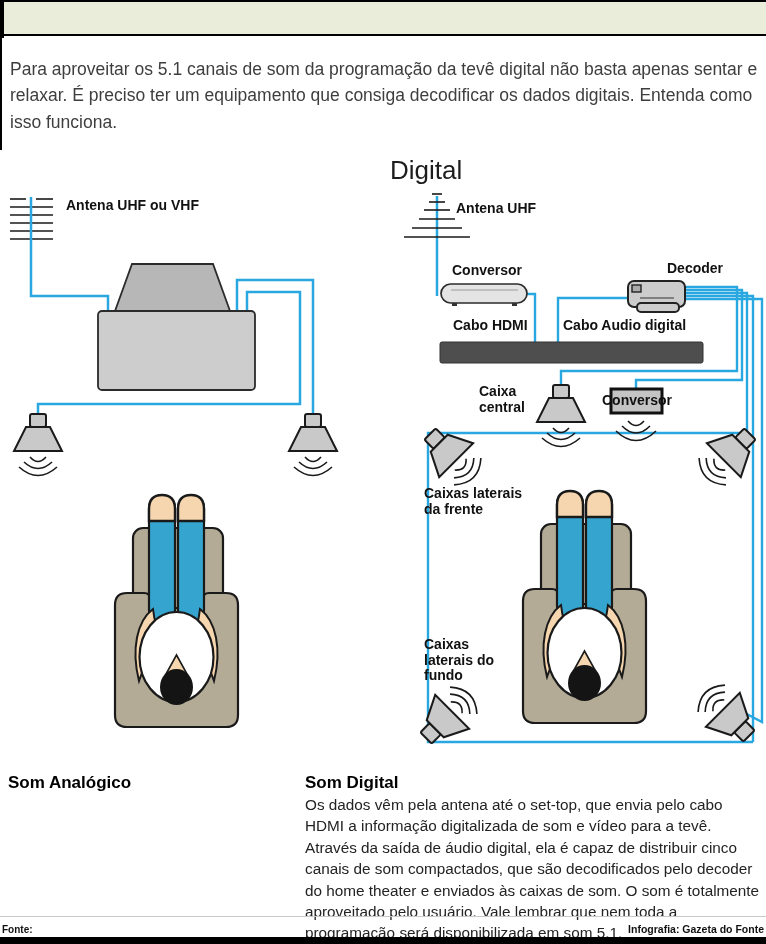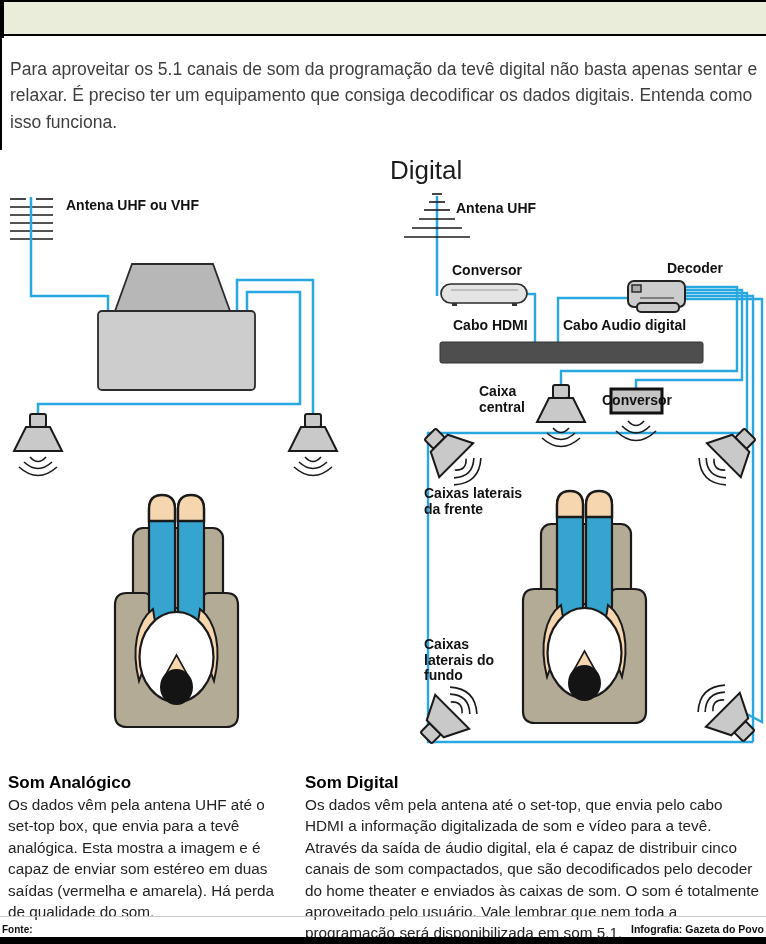--- a/index.html
+++ b/index.html
@@ -141,22 +141,21 @@
   <div class="abs lbl" style="left:479px;top:384px;">Caixa
 central</div>
   <div class="abs lbl" style="left:602px;top:393px;">Conversor</div>
   <div class="abs lbl" style="left:424px;top:486px;">Caixas laterais
 da frente</div>
   <div class="abs lbl" style="left:424px;top:637px;">Caixas
 laterais do
 fundo</div>
 
   <div class="abs sumhead" style="left:8px;top:773px;">Som Analógico</div>
-  <div class="abs sumbody" style="left:8px;top:794px;width:285px;">Os dados vêm pela antena UHF até o set-top box, que envia para a tevê analógica. Esta mostra a imagem e é capaz de enviar som estéreo em duas saídas (vermelha e amarela). Há perda de qualidade do som.</div>
   <div class="abs sumhead" style="left:305px;top:773px;">Som Digital</div>
   <div class="abs sumbody" style="left:305px;top:794px;width:458px;">Os dados vêm pela antena até o set-top, que envia pelo cabo HDMI a informação digitalizada de som e vídeo para a tevê. Através da saída de áudio digital, ela é capaz de distribuir cinco canais de som compactados, que são decodificados pelo decoder do home theater e enviados às caixas de som. O som é totalmente aproveitado pelo usuário. Vale lembrar que nem toda a programação será disponibilizada em som 5.1.</div>
 
   <div class="abs hairline"></div>
   <div class="abs fonte">Fonte:</div>
-  <div class="abs credit">Infografia: Gazeta do Povo</div>
+  <div class="abs credit">Infografia: Gazeta do Fonte</div>
   <div class="abs bottombar"></div>
 
 </div>
 
 </body></html>

